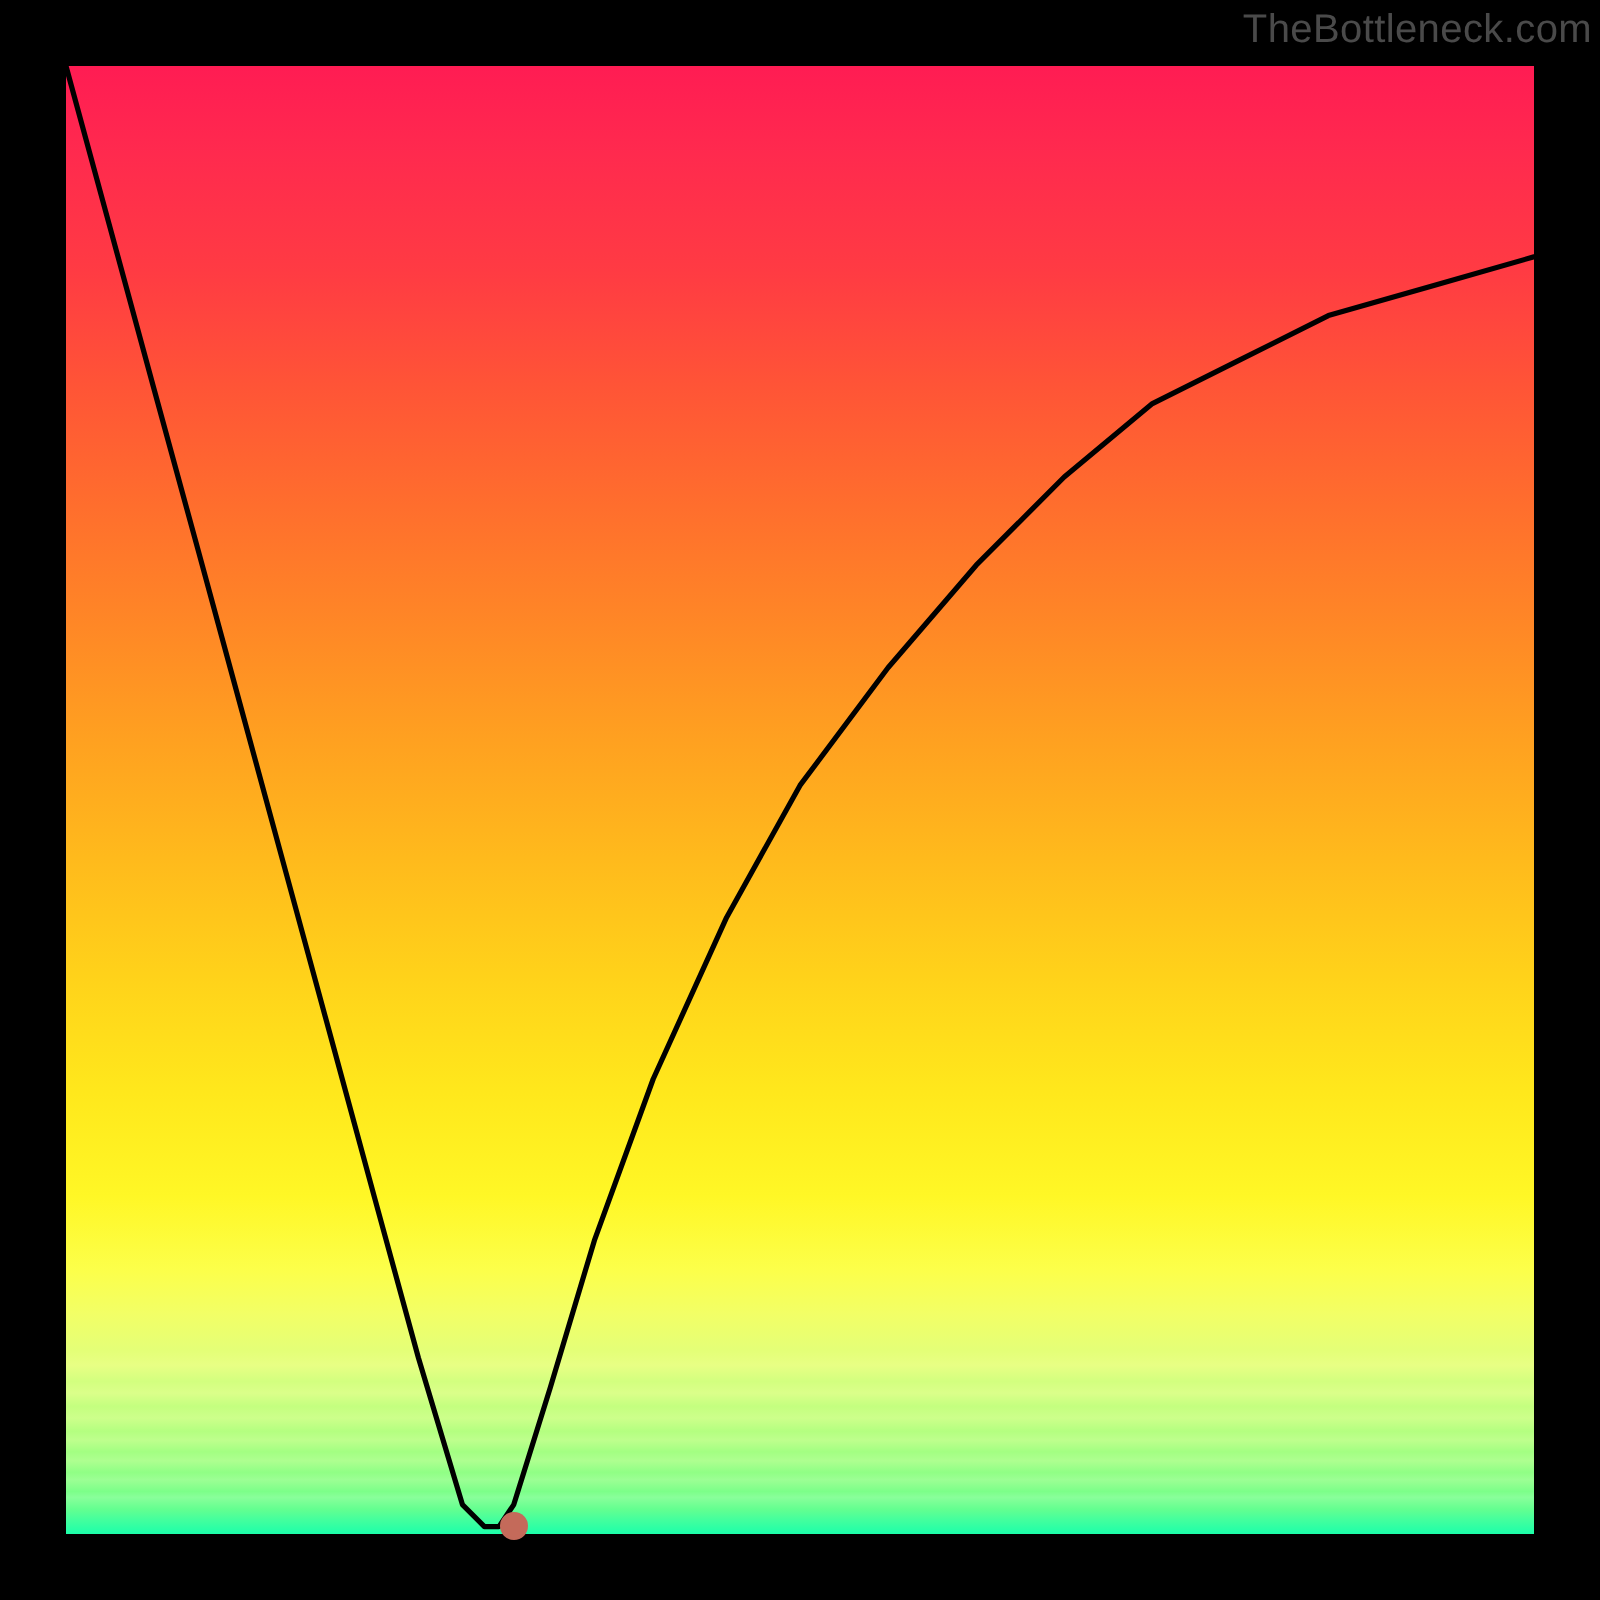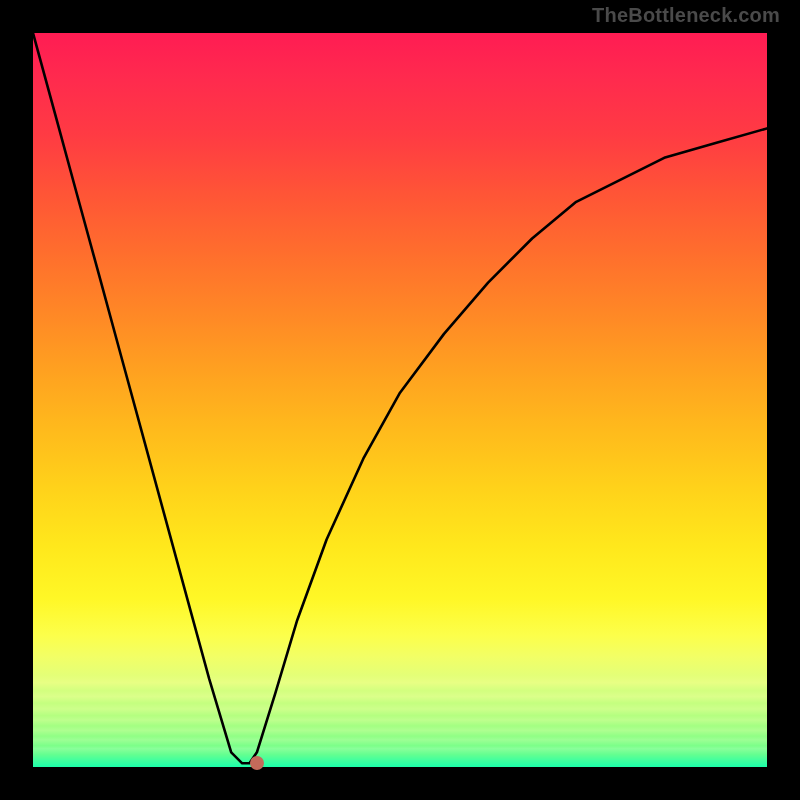--- a/index.html
+++ b/index.html
@@ -12,24 +12,24 @@
     overflow: hidden;
   }
   .stage {
     position: relative;
     width: 800px;
     height: 800px;
   }
   .watermark {
     position: absolute;
     top: 4px;
-    right: 20px;
+    right: 4px;
     color: #4a4a4a;
     font-size: 20px;
-    font-weight: 700;
+    font-weight: 400;
     letter-spacing: 0.2px;
     user-select: none;
   }
   .plot-area {
     position: absolute;
     left: 33px;
     top: 33px;
     width: 734px;
     height: 734px;
     

